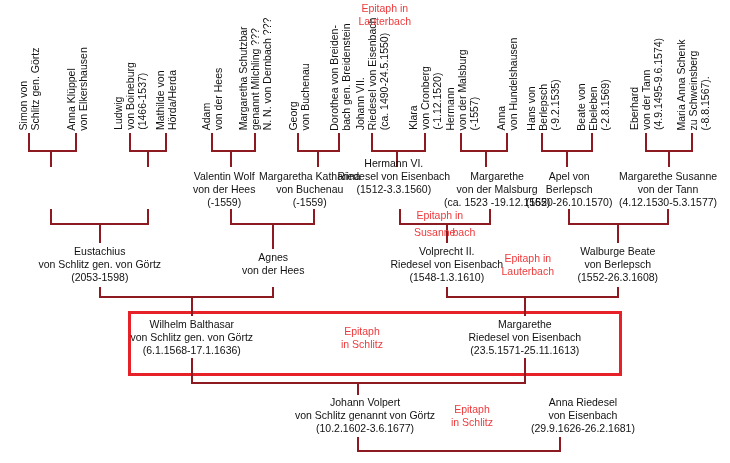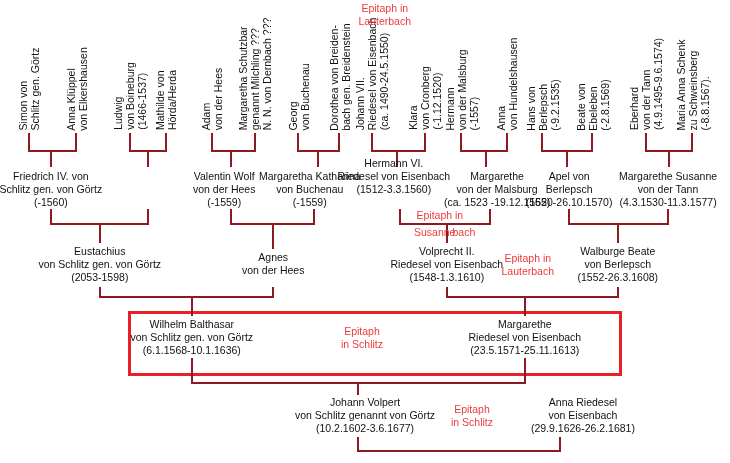--- a/index.html
+++ b/index.html
@@ -53,58 +53,55 @@
   <div class="vlabel" style="left: 566.5px; top: 86.5px; transform: rotate(-90deg);">Beate von
 Ebeleben
 (-2.8.1569)</div>
   <div class="vlabel" style="left: 600px; top: 66px; transform: rotate(-90deg);">Eberhard
 von der Tann
 (4.9.1495-9.6.1574)</div>
   <div class="vlabel" style="left: 646.5px; top: 66.5px; transform: rotate(-90deg);">Maria Anna Schenk
 zu Schweinsberg
 (-8.8.1567).</div>
 
-  <div class="hlabel" style="left: -0.5px; top: 170px;">Friedrich IV. von
-Schlitz gen. von Görtz
-(-1560)</div>
   <div class="hlabel" style="left: 193px; top: 170px;">Valentin Wolf
 von der Hees
 (-1559)</div>
   <div class="hlabel" style="left: 259px; top: 170px;">Margaretha Katharina
 von Buchenau
 (-1559)</div>
   <div class="hlabel" style="left: 337.5px; top: 157px;">Hermann VI.
 Riedesel von Eisenbach
 (1512-3.3.1560)</div>
   <div class="hlabel" style="left: 444px; top: 170px;">Margarethe
 von der Malsburg
 (ca. 1523 -19.12.1565)</div>
   <div class="hlabel" style="left: 526px; top: 170px;">Apel von
 Berlepsch
 (1520-26.10.1570)</div>
   <div class="hlabel" style="left: 619px; top: 170px;">Margarethe Susanne
 von der Tann
-(4.3.1530-11.3.1577)</div>
+(4.12.1530-5.3.1577)</div>
 
   <div class="hlabel" style="left: 38.5px; top: 245px;">Eustachius
 von Schlitz gen. von Görtz
 (2053-1598)</div>
   <div class="hlabel" style="left: 242px; top: 251px; text-align: center;">Agnes
 von der Hees</div>
   <div class="hlabel" style="left: 390.5px; top: 245px;">Volprecht II.
 Riedesel von Eisenbach
 (1548-1.3.1610)</div>
   <div class="hlabel" style="left: 577.5px; top: 245px;">Walburge Beate
 von Berlepsch
 (1552-26.3.1608)</div>
 
   <div class="redbox" id="highlight-box" style="left: 128px; top: 311px; width: 488px; height: 59px;"></div>
   <div class="hlabel" style="left: 130.5px; top: 318px;">Wilhelm Balthasar
 von Schlitz gen. von Görtz
-(6.1.1568-10.1.1636)</div>
+(6.1.1568-17.1.1636)</div>
   <div class="hlabel" style="left: 468.5px; top: 318px;">Margarethe
 Riedesel von Eisenbach
 (23.5.1571-25.11.1613)</div>
 
   <div class="hlabel" style="left: 295px; top: 396px;">Johann Volpert
 von Schlitz genannt von Görtz
 (10.2.1602-3.6.1677)</div>
   <div class="hlabel" style="left: 531px; top: 396px;">Anna Riedesel
 von Eisenbach
 (29.9.1626-26.2.1681)</div>

